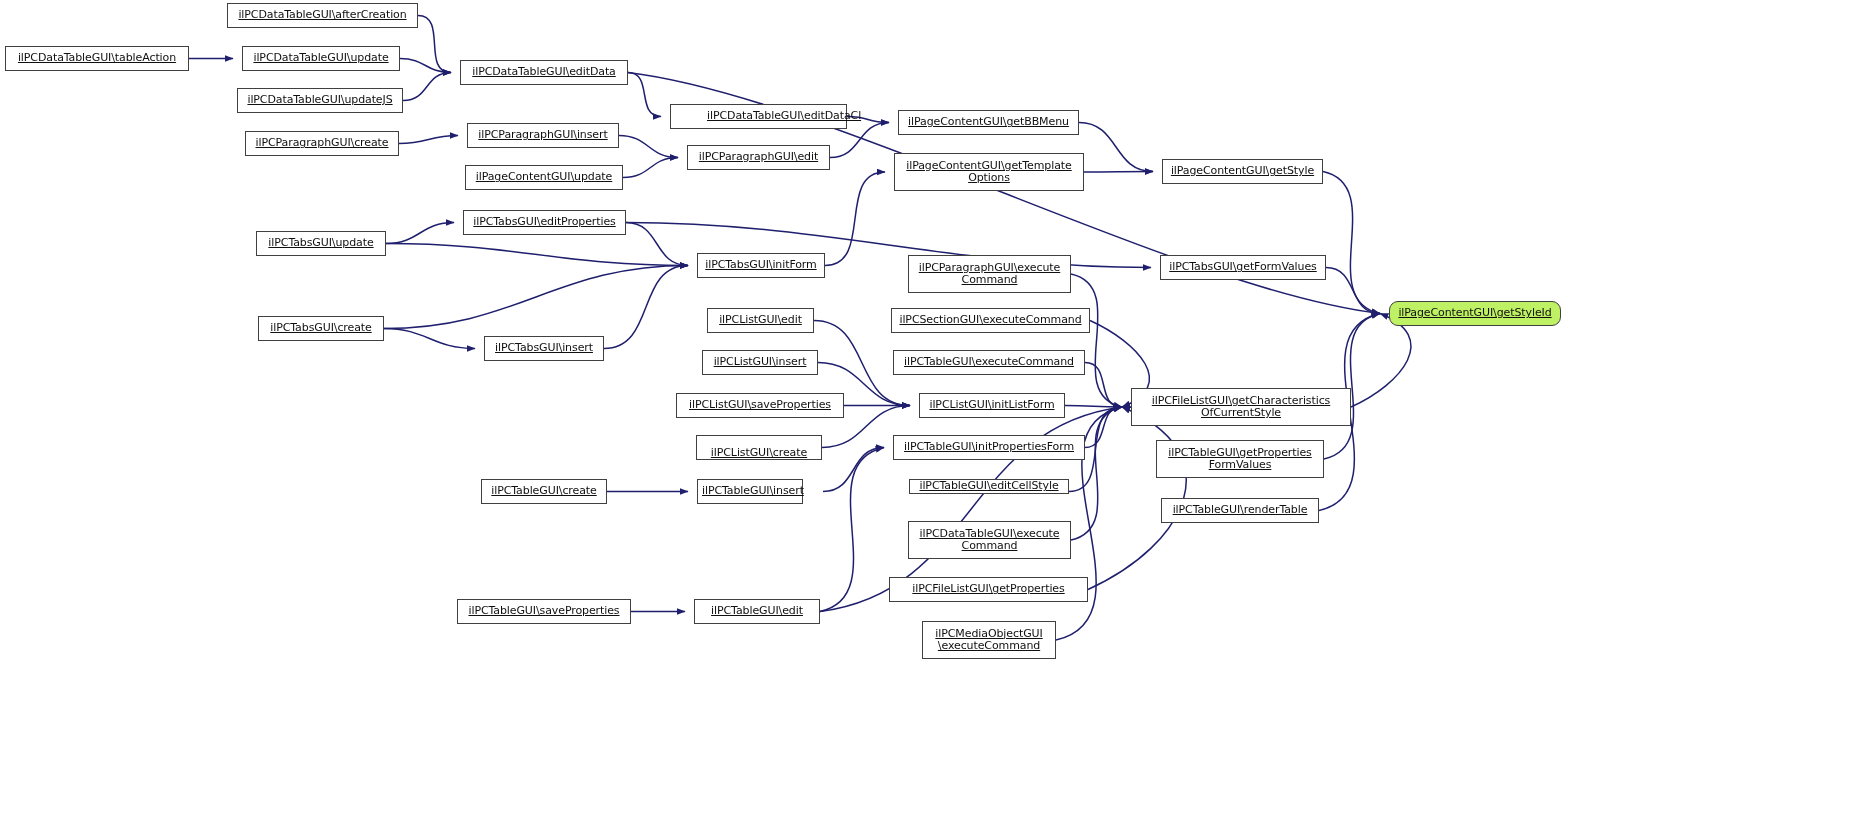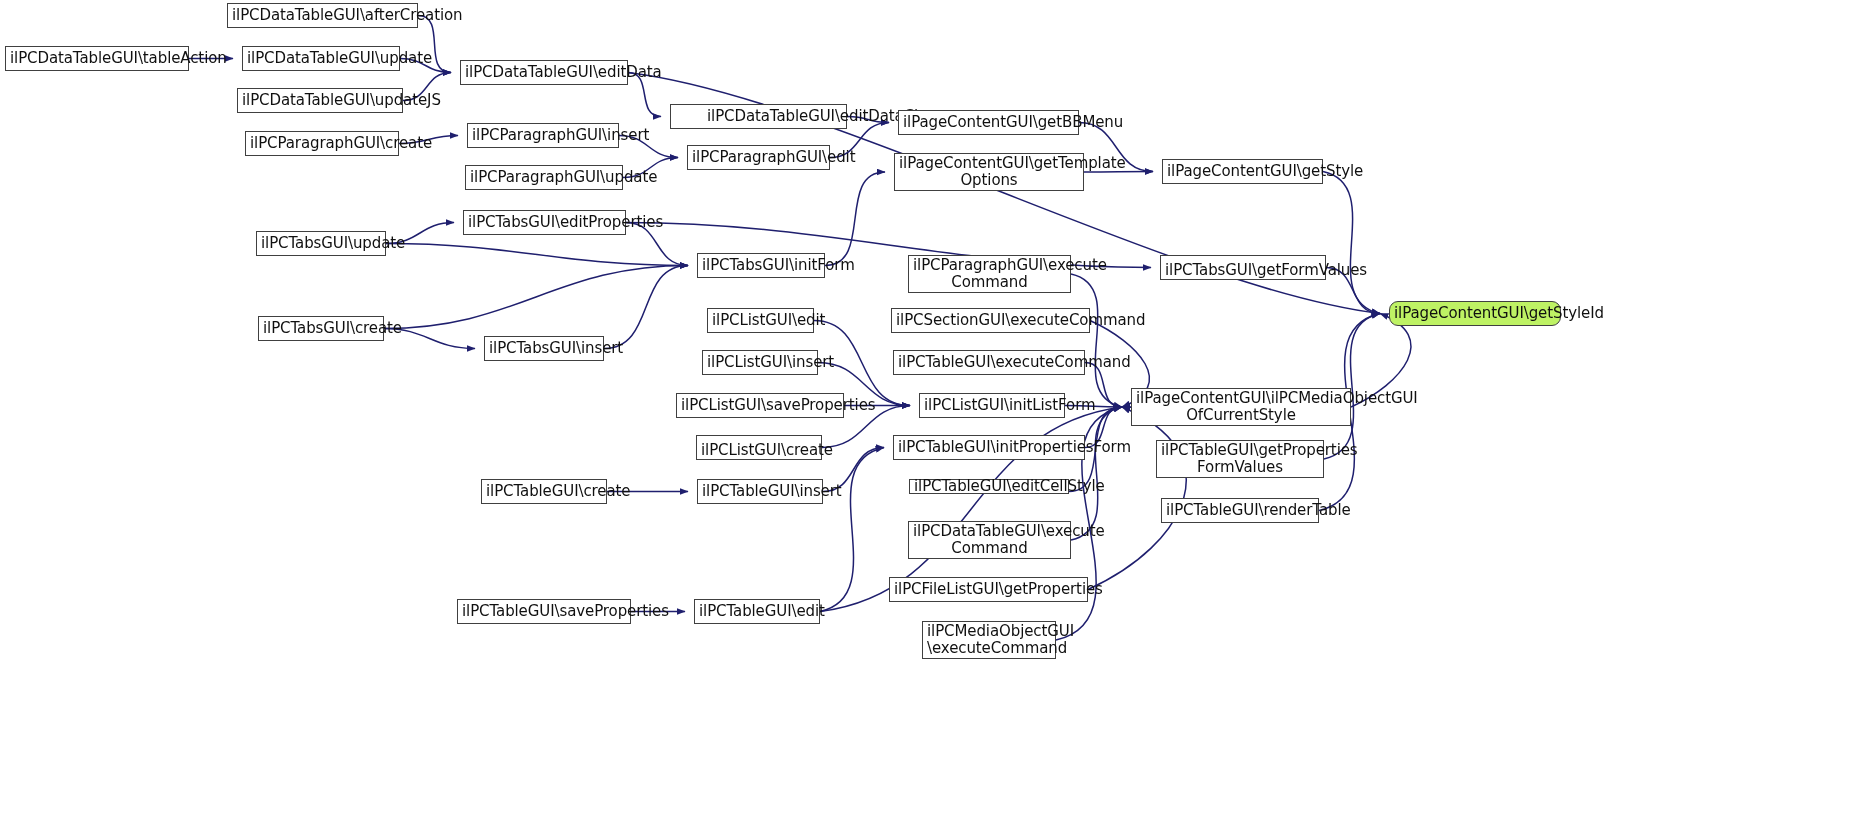--- a/index.html
+++ b/index.html
@@ -27,25 +27,26 @@
     position: absolute;
     box-sizing: border-box;
     border: 1.6px solid #404040;
     background: #ffffff;
     color: #101010;
     display: flex;
     align-items: center;
     justify-content: center;
     text-align: center;
     line-height: 1.12;
-    font-size: 15px;
+    font-size: 11px;
     letter-spacing: -0.1px;
     white-space: pre-line;
     padding: 0 4px;
     z-index: 2;
+    text-decoration: underline;
   }
   .node.highlight {
     background: #bef264;
     border-radius: 9px;
   }
   .node .lbl {
     display: block;
     width: 100%;
   }
 </style>
@@ -113,44 +114,44 @@
       <div class="node" style="left: 460px; top: 60px; width: 168px; height: 25px;"><span class="lbl">ilPCDataTableGUI\editData</span></div>
       <div class="node" style="left: 237px; top: 88px; width: 166px; height: 25px;"><span class="lbl">ilPCDataTableGUI\updateJS</span></div>
       <div class="node" style="left: 670px; top: 104px; width: 177px; height: 25px; padding-left: 36px;"><span class="lbl">ilPCDataTableGUI\editDataCl</span></div>
       <div class="node" style="left: 898px; top: 110px; width: 181px; height: 25px;"><span class="lbl">ilPageContentGUI\getBBMenu</span></div>
       <div class="node" style="left: 245px; top: 131px; width: 154px; height: 25px;"><span class="lbl">ilPCParagraphGUI\create</span></div>
       <div class="node" style="left: 467px; top: 123px; width: 152px; height: 25px;"><span class="lbl">ilPCParagraphGUI\insert</span></div>
       <div class="node" style="left: 687px; top: 145px; width: 143px; height: 25px;"><span class="lbl">ilPCParagraphGUI\edit</span></div>
       <div class="node" style="left: 894px; top: 153px; width: 190px; height: 38px;"><span class="lbl">ilPageContentGUI\getTemplate
 Options</span></div>
       <div class="node" style="left: 1162px; top: 159px; width: 161px; height: 25px;"><span class="lbl">ilPageContentGUI\getStyle</span></div>
-      <div class="node" style="left: 465px; top: 165px; width: 158px; height: 25px;"><span class="lbl">ilPCParagraphGUI\update</span></div>
+      <div class="node" style="left: 465px; top: 165px; width: 158px; height: 25px;"><span class="lbl">ilPageContentGUI\update</span></div>
       <div class="node" style="left: 463px; top: 210px; width: 163px; height: 25px;"><span class="lbl">ilPCTabsGUI\editProperties</span></div>
       <div class="node" style="left: 256px; top: 231px; width: 130px; height: 25px;"><span class="lbl">ilPCTabsGUI\update</span></div>
       <div class="node" style="left: 697px; top: 253px; width: 128px; height: 25px;"><span class="lbl">ilPCTabsGUI\initForm</span></div>
       <div class="node" style="left: 908px; top: 255px; width: 163px; height: 38px;"><span class="lbl">ilPCParagraphGUI\execute
 Command</span></div>
-      <div class="node" style="left: 1160px; top: 255px; width: 166px; height: 25px; align-items: flex-end;"><span class="lbl">ilPCTabsGUI\getFormValues</span></div>
+      <div class="node" style="left: 1160px; top: 255px; width: 166px; height: 25px;"><span class="lbl">ilPCTabsGUI\getFormValues</span></div>
       <div class="node highlight" style="left: 1389px; top: 301px; width: 172px; height: 25px;"><span class="lbl">ilPageContentGUI\getStyleId</span></div>
       <div class="node" style="left: 707px; top: 308px; width: 107px; height: 25px;"><span class="lbl">ilPCListGUI\edit</span></div>
       <div class="node" style="left: 891px; top: 308px; width: 199px; height: 25px;"><span class="lbl">ilPCSectionGUI\executeCommand</span></div>
       <div class="node" style="left: 258px; top: 316px; width: 126px; height: 25px;"><span class="lbl">ilPCTabsGUI\create</span></div>
       <div class="node" style="left: 702px; top: 350px; width: 116px; height: 25px;"><span class="lbl">ilPCListGUI\insert</span></div>
       <div class="node" style="left: 893px; top: 350px; width: 192px; height: 25px;"><span class="lbl">ilPCTableGUI\executeCommand</span></div>
       <div class="node" style="left: 484px; top: 336px; width: 120px; height: 25px;"><span class="lbl">ilPCTabsGUI\insert</span></div>
       <div class="node" style="left: 676px; top: 393px; width: 168px; height: 25px;"><span class="lbl">ilPCListGUI\saveProperties</span></div>
       <div class="node" style="left: 919px; top: 393px; width: 146px; height: 25px;"><span class="lbl">ilPCListGUI\initListForm</span></div>
-      <div class="node" style="left: 1131px; top: 388px; width: 220px; height: 38px;"><span class="lbl">ilPageContentGUI\ilPCMediaObjectGUI
+      <div class="node" style="left: 1131px; top: 388px; width: 220px; height: 38px;"><span class="lbl">ilPCFileListGUI\getCharacteristics
 OfCurrentStyle</span></div>
       <div class="node" style="left: 696px; top: 435px; width: 126px; height: 25px; align-items: flex-end;"><span class="lbl">ilPCListGUI\create</span></div>
       <div class="node" style="left: 893px; top: 435px; width: 192px; height: 25px;"><span class="lbl">ilPCTableGUI\initPropertiesForm</span></div>
       <div class="node" style="left: 1156px; top: 440px; width: 168px; height: 38px;"><span class="lbl">ilPCTableGUI\getProperties
 FormValues</span></div>
       <div class="node" style="left: 481px; top: 479px; width: 126px; height: 25px;"><span class="lbl">ilPCTableGUI\create</span></div>
-      <div class="node" style="left: 697px; top: 479px; width: 126px; height: 25px;"><span class="lbl">ilPCTableGUI\insert</span></div>
+      <div class="node" style="left: 697px; top: 479px; width: 106px; height: 25px;"><span class="lbl">ilPCTableGUI\insert</span></div>
       <div class="node" style="left: 909px; top: 479px; width: 160px; height: 15px;"><span class="lbl">ilPCTableGUI\editCellStyle</span></div>
       <div class="node" style="left: 1161px; top: 498px; width: 158px; height: 25px;"><span class="lbl">ilPCTableGUI\renderTable</span></div>
       <div class="node" style="left: 908px; top: 521px; width: 163px; height: 38px;"><span class="lbl">ilPCDataTableGUI\execute
 Command</span></div>
       <div class="node" style="left: 889px; top: 577px; width: 199px; height: 25px;"><span class="lbl">ilPCFileListGUI\getProperties</span></div>
       <div class="node" style="left: 457px; top: 599px; width: 174px; height: 25px;"><span class="lbl">ilPCTableGUI\saveProperties</span></div>
       <div class="node" style="left: 694px; top: 599px; width: 126px; height: 25px;"><span class="lbl">ilPCTableGUI\edit</span></div>
       <div class="node" style="left: 922px; top: 621px; width: 134px; height: 38px;"><span class="lbl">ilPCMediaObjectGUI
 \executeCommand</span></div>
     </div>

